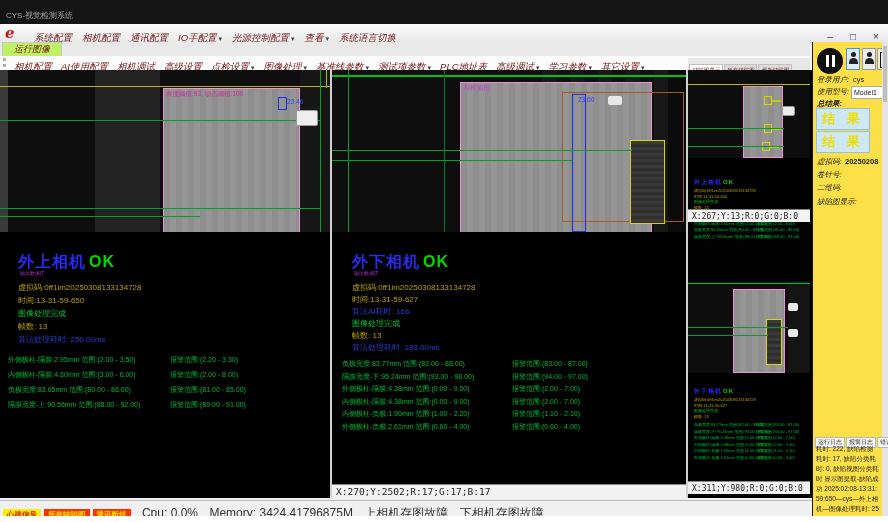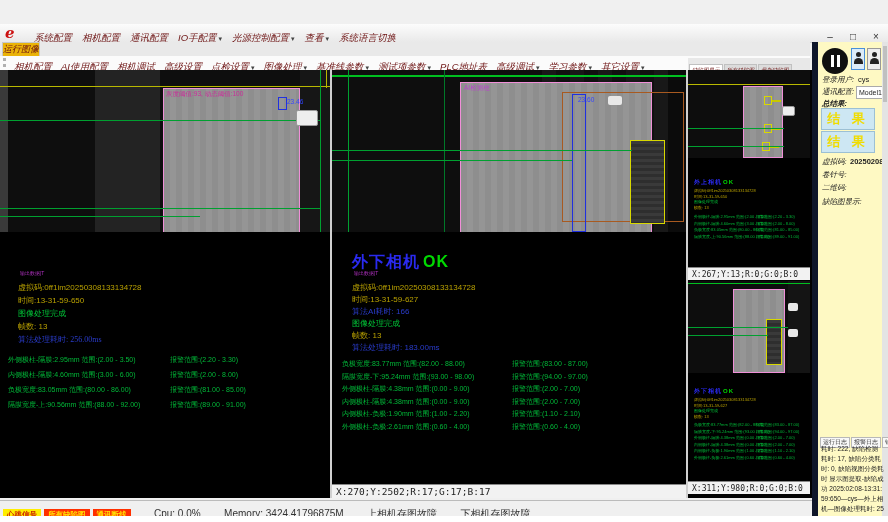--- a/index.html
+++ b/index.html
@@ -13,21 +13,21 @@
            border-bottom:1px solid #d0d0d0;}
   #logo{position:absolute;left:5px;top:0px;font-family:"DejaVu Serif",serif;font-style:italic;
         font-weight:bold;font-size:15px;color:#cc1111;}
   #menu-items{position:absolute;left:34px;top:3px;white-space:nowrap;}
   .menu-item{font-size:9.5px;font-style:italic;color:#6e1414;margin-right:10px;}
   .tool-item{font-size:9.5px;font-style:italic;color:#6e1414;margin-right:9px;}
   .dd{font-size:7px;color:#444;margin-left:2px;font-style:normal;}
   #win-controls{position:absolute;right:6px;top:2px;}
   #win-controls span{display:inline-block;margin-left:11px;font-size:10px;color:#333;width:12px;text-align:center;}
   #tabrow{left:0;top:42px;width:810px;height:14px;background:#e9e9e9;border-bottom:1px solid #c8c8c8;}
-  #runtab{position:absolute;left:2px;top:0;height:13px;padding:0 0;background:#eab308;
+  #runtab{position:absolute;left:2px;top:0;height:13px;padding:0 11px;background:#bef264;
           border:1px solid #c8c8c8;border-bottom:none;font-size:9px;font-style:italic;color:#6e1414;line-height:13px;}
   #toolbar{left:0;top:56px;width:810px;height:14px;background:#fbfbfb;border-bottom:1px solid #d8d8d8;white-space:nowrap;}
   #toolbar .grip{display:inline-block;width:3px;height:9px;border-left:3px dotted #b0b0b0;margin:2px 5px 0 3px;vertical-align:top;}
   
   #main-bg{left:0;top:70px;width:812px;height:428px;background:#020202;}
   .view{background:#000;}
   .img{position:absolute;overflow:hidden;background:#0e0e0e;}
   .coordbar{position:absolute;left:0;bottom:0;width:100%;height:14px;background:#f2f2f2;
             border-top:1px solid #888;color:#222;font-family:"DejaVu Sans Mono",monospace;
             font-size:9.5px;line-height:14px;padding-left:4px;box-sizing:border-box;}
@@ -63,21 +63,21 @@
   .ov-pink-text{position:absolute;font-size:6.5px;color:#cc2a9a;white-space:nowrap;}
   .ov-blue-text{position:absolute;font-size:6.5px;color:#3344ff;white-space:nowrap;}
   .bluerect{position:absolute;border:1px solid #2030e0;}
   .brownrect{position:absolute;border:1.5px solid #a85a20;}
   .yellowrect{position:absolute;border:1px solid #d8d800;background:repeating-linear-gradient(#3a3a3a 0 3px,#2e2e2e 3px 6px);}
   .connector{position:absolute;background:#eeeeee;border:1px solid #9a9a9a;border-radius:2px;}
   .blob{position:absolute;background:#e8e8e8;border-radius:2px;}
   .marker{position:absolute;border:1px solid #d8d800;}
   .marker-lbl{position:absolute;background:#c8c800;height:2px;}
   
-  #panel{left:812px;top:42px;width:76px;height:474px;background:#fef9c3;border-left:6px solid #0f172a;box-sizing:border-box;}
+  #panel{left:812px;top:42px;width:76px;height:474px;background:#fde047;border-left:1px solid #0f172a;box-sizing:border-box;}
   .p-label{position:absolute;font-size:7.5px;font-style:italic;color:#222;white-space:nowrap;}
   .p-value{position:absolute;font-size:7.5px;color:#222;white-space:nowrap;}
   #model-box{position:absolute;background:#fff;border:1px solid #aaa;font-size:7px;color:#222;
              text-align:left;padding:1px 2px;width:34px;height:9px;line-height:9px;}
   .result-box{position:absolute;left:3px;width:52px;height:20px;background:#cde7f3;border:1px solid #9cc0d4;
               color:#f0dc00;font-weight:bold;font-size:13px;text-align:center;line-height:20px;letter-spacing:4px;}
   #pause-btn{position:absolute;left:4px;top:6px;width:26px;height:26px;border-radius:50%;background:#101010;}
   #pause-btn i{position:absolute;top:7px;width:3px;height:12px;background:#fff;}
   #pause-btn i.b1{left:9px;} #pause-btn i.b2{left:15px;}
   .sm-btn{position:absolute;top:6px;width:14px;height:22px;background:#ededed;border:1px solid #999;box-sizing:border-box;}
@@ -93,29 +93,32 @@
   #log-tabs{position:absolute;left:2px;top:388px;white-space:nowrap;}
   .log-tab{display:inline-block;font-size:6px;color:#333;background:#f8f8f8;border:1px solid #b8b8b8;
            padding:0 2px;margin-right:1px;height:9px;line-height:9px;}
   #log-text{position:absolute;left:3px;top:402px;width:63px;font-size:6.5px;line-height:1.55;color:#222;word-break:break-all;}
   
   #statusbar{left:0;top:500px;width:812px;height:16px;background:#f0f0f0;border-top:1px solid #bbb;
              white-space:nowrap;padding-top:2px;box-sizing:border-box;}
   .badge{display:inline-block;font-size:7.5px;font-weight:bold;padding:1px 4px;margin-left:3px;}
   .badge.warn{background:#ffee00;color:#cc2200;}
   .badge.error{background:#ff3000;color:#ffe000;}
-  .sb-text{font-size:10px;color:#333;margin-left:19px;}
+  .sb-text{font-size:12px;color:#333;margin-left:7px;}
   #bottomstrip{left:0;top:516px;width:888px;height:6px;background:#ffffff;}
   .sep{position:absolute;top:70px;width:2px;height:428px;background:#d0d0d0;}
 </style>
 </head>
 <body>
 
 <div id="app">
 
+  <div class="abs" id="titlebar">
+    <span class="t">CYS-视觉检测系统</span>
+  </div>
 
   <div class="abs" id="menubar">
     <span id="logo">e</span>
     <div id="menu-items"><span class="menu-item">系统配置</span><span class="menu-item">相机配置</span><span class="menu-item">通讯配置</span><span class="menu-item">IO手配置<span class="dd">▾</span></span><span class="menu-item">光源控制配置<span class="dd">▾</span></span><span class="menu-item">查看<span class="dd">▾</span></span><span class="menu-item">系统语言切换</span></div>
     <div id="win-controls">
       <span>–</span><span>□</span><span>×</span>
     </div>
   </div>
 
   <div class="abs" id="tabrow">
@@ -138,26 +141,29 @@
       <div class="ov-pink-text" style="left:166px;top:20px;">灰度阈值:93, 动态阈值:100</div>
       <div class="bluerect" style="left:278px;top:27px;width:7px;height:11px;"></div>
       <div class="ov-blue-text" style="left:287px;top:28px;">23.46</div>
       <div class="hline" style="left:0;top:50px;width:320px;"></div>
       <div class="hline" style="left:0;top:138px;width:320px;"></div>
       <div class="hline" style="left:0;top:146px;width:200px;"></div>
       <div class="connector" style="left:296px;top:40px;width:20px;height:14px;"></div>
       <div class="vline" style="left:320px;top:0;height:100%;"></div>
       <div class="yline" style="left:326px;top:0;width:1px;height:18px;"></div>
     </div>
+    <div class="abs" style="left:18px;top:182px;">
+      <span class="cam-title">外上相机</span><span class="cam-ok">OK</span>
+    </div>
     <div class="abs l-sub" style="left:20px;top:200px;">输出数据|T</div>
     <div class="abs l-yellow" style="left:18px;top:212px;">虚拟码:0ff1im20250308133134728</div>
     <div class="abs l-yellow" style="left:18px;top:225px;">时间:13-31-59-650</div>
     <div class="abs l-green" style="left:18px;top:238px;">图像处理完成</div>
     <div class="abs l-yellow" style="left:18px;top:251px;">帧数: 13</div>
-    <div class="abs l-blue" style="left:18px;top:264px;font-family:Liberation Serif, serif;">算法处理耗时: 256.00ms</div>
+    <div class="abs l-blue" style="left:18px;top:264px;">算法处理耗时: 256.00ms</div>
     <div class="abs meas-main" style="left:8px;top:282px;">
         <div class="mrow"><span class="mname">外侧极柱-隔膜:2.95mm 范围:(2.00 - 3.50)</span><span class="malarm">报警范围:(2.20 - 3.30)</span></div>
         <div class="mrow"><span class="mname">内侧极柱-隔膜:4.60mm 范围:(3.00 - 6.00)</span><span class="malarm">报警范围:(2.00 - 8.00)</span></div>
         <div class="mrow"><span class="mname">负极宽度:83.05mm 范围:(80.00 - 86.00)</span><span class="malarm">报警范围:(81.00 - 85.00)</span></div>
         <div class="mrow"><span class="mname">隔膜宽度-上:90.56mm 范围:(88.00 - 92.00)</span><span class="malarm">报警范围:(89.00 - 91.00)</span></div>
       </div>
   </div>
 
   <div class="abs view" style="left:332px;top:70px;width:354px;height:428px;">
     <div class="img" style="left:0;top:0;width:354px;height:162px;">
@@ -190,21 +196,21 @@
         <div class="mrow"><span class="mname">负极宽度:83.77mm 范围:(82.00 - 88.00)</span><span class="malarm">报警范围:(83.00 - 87.00)</span></div>
         <div class="mrow"><span class="mname">隔膜宽度-下:95.24mm 范围:(93.00 - 98.00)</span><span class="malarm">报警范围:(94.00 - 97.00)</span></div>
         <div class="mrow"><span class="mname">外侧极柱-隔膜:4.38mm 范围:(0.00 - 9.00)</span><span class="malarm">报警范围:(2.00 - 7.00)</span></div>
         <div class="mrow"><span class="mname">内侧极柱-隔膜:4.38mm 范围:(0.00 - 9.00)</span><span class="malarm">报警范围:(2.00 - 7.00)</span></div>
         <div class="mrow"><span class="mname">内侧极柱-负极:1.90mm 范围:(1.00 - 2.20)</span><span class="malarm">报警范围:(1.10 - 2.10)</span></div>
         <div class="mrow"><span class="mname">外侧极柱-负极:2.61mm 范围:(0.60 - 4.00)</span><span class="malarm">报警范围:(0.60 - 4.00)</span></div>
       </div>
     <div class="coordbar">X:270;Y:2502;R:17;G:17;B:17</div>
   </div>
 
-  <div class="abs view" style="left:688px;top:58px;width:122px;height:222px;">
+  <div class="abs view" style="left:688px;top:58px;width:122px;height:164px;">
     <div id="thumb-tabs"><span class="thumb-tab sel">缺陷图显示</span><span class="thumb-tab">所有缺陷图</span><span class="thumb-tab">最新缺陷图</span></div>
     <div class="img" style="left:0;top:12px;width:122px;height:88px;background:#0d0d0d;">
       <div class="yline" style="left:0;top:14px;width:100%;height:1px;"></div>
       <div class="product" style="left:55px;top:16px;width:38px;height:70px;"></div>
       <div class="marker" style="left:76px;top:26px;width:6px;height:7px;"></div>
       <div class="marker-lbl" style="left:84px;top:30px;width:9px;"></div>
       <div class="marker" style="left:76px;top:54px;width:6px;height:7px;"></div>
       <div class="marker-lbl" style="left:84px;top:58px;width:9px;"></div>
       <div class="marker" style="left:74px;top:72px;width:6px;height:7px;"></div>
       <div class="marker-lbl" style="left:82px;top:76px;width:9px;"></div>
@@ -267,21 +273,21 @@
       </div>
     <div class="sm-btn" style="left:49px;">
         <span class="person"></span>
       </div>
     <div class="sm-btn" style="left:64px;width:12px;">
         <span class="door"></span>
       </div>
 
     <span class="p-label" style="left:4px;top:33px;">登录用户:</span>
     <span class="p-value" style="left:40px;top:33px;">cys</span>
-    <span class="p-label" style="left:4px;top:45px;">通讯配置:</span>
+    <span class="p-label" style="left:4px;top:45px;">使用型号:</span>
     <span id="model-box" style="left:38px;top:44px;">Model1</span>
     <span class="p-label" style="left:4px;top:57px;font-weight:bold;">总结果:</span>
     <div class="result-box" style="top:66px;">结 果</div>
     <div class="result-box" style="top:89px;">结 果</div>
     <span class="p-label" style="left:4px;top:115px;">虚拟码:</span>
     <span class="p-value" style="left:32px;top:115px;font-weight:bold;">20250208</span>
     <span class="p-label" style="left:4px;top:128px;">卷针号:</span>
     <span class="p-label" style="left:4px;top:141px;">二维码:</span>
     <span class="p-label" style="left:4px;top:155px;">缺陷图显示:</span>
 

